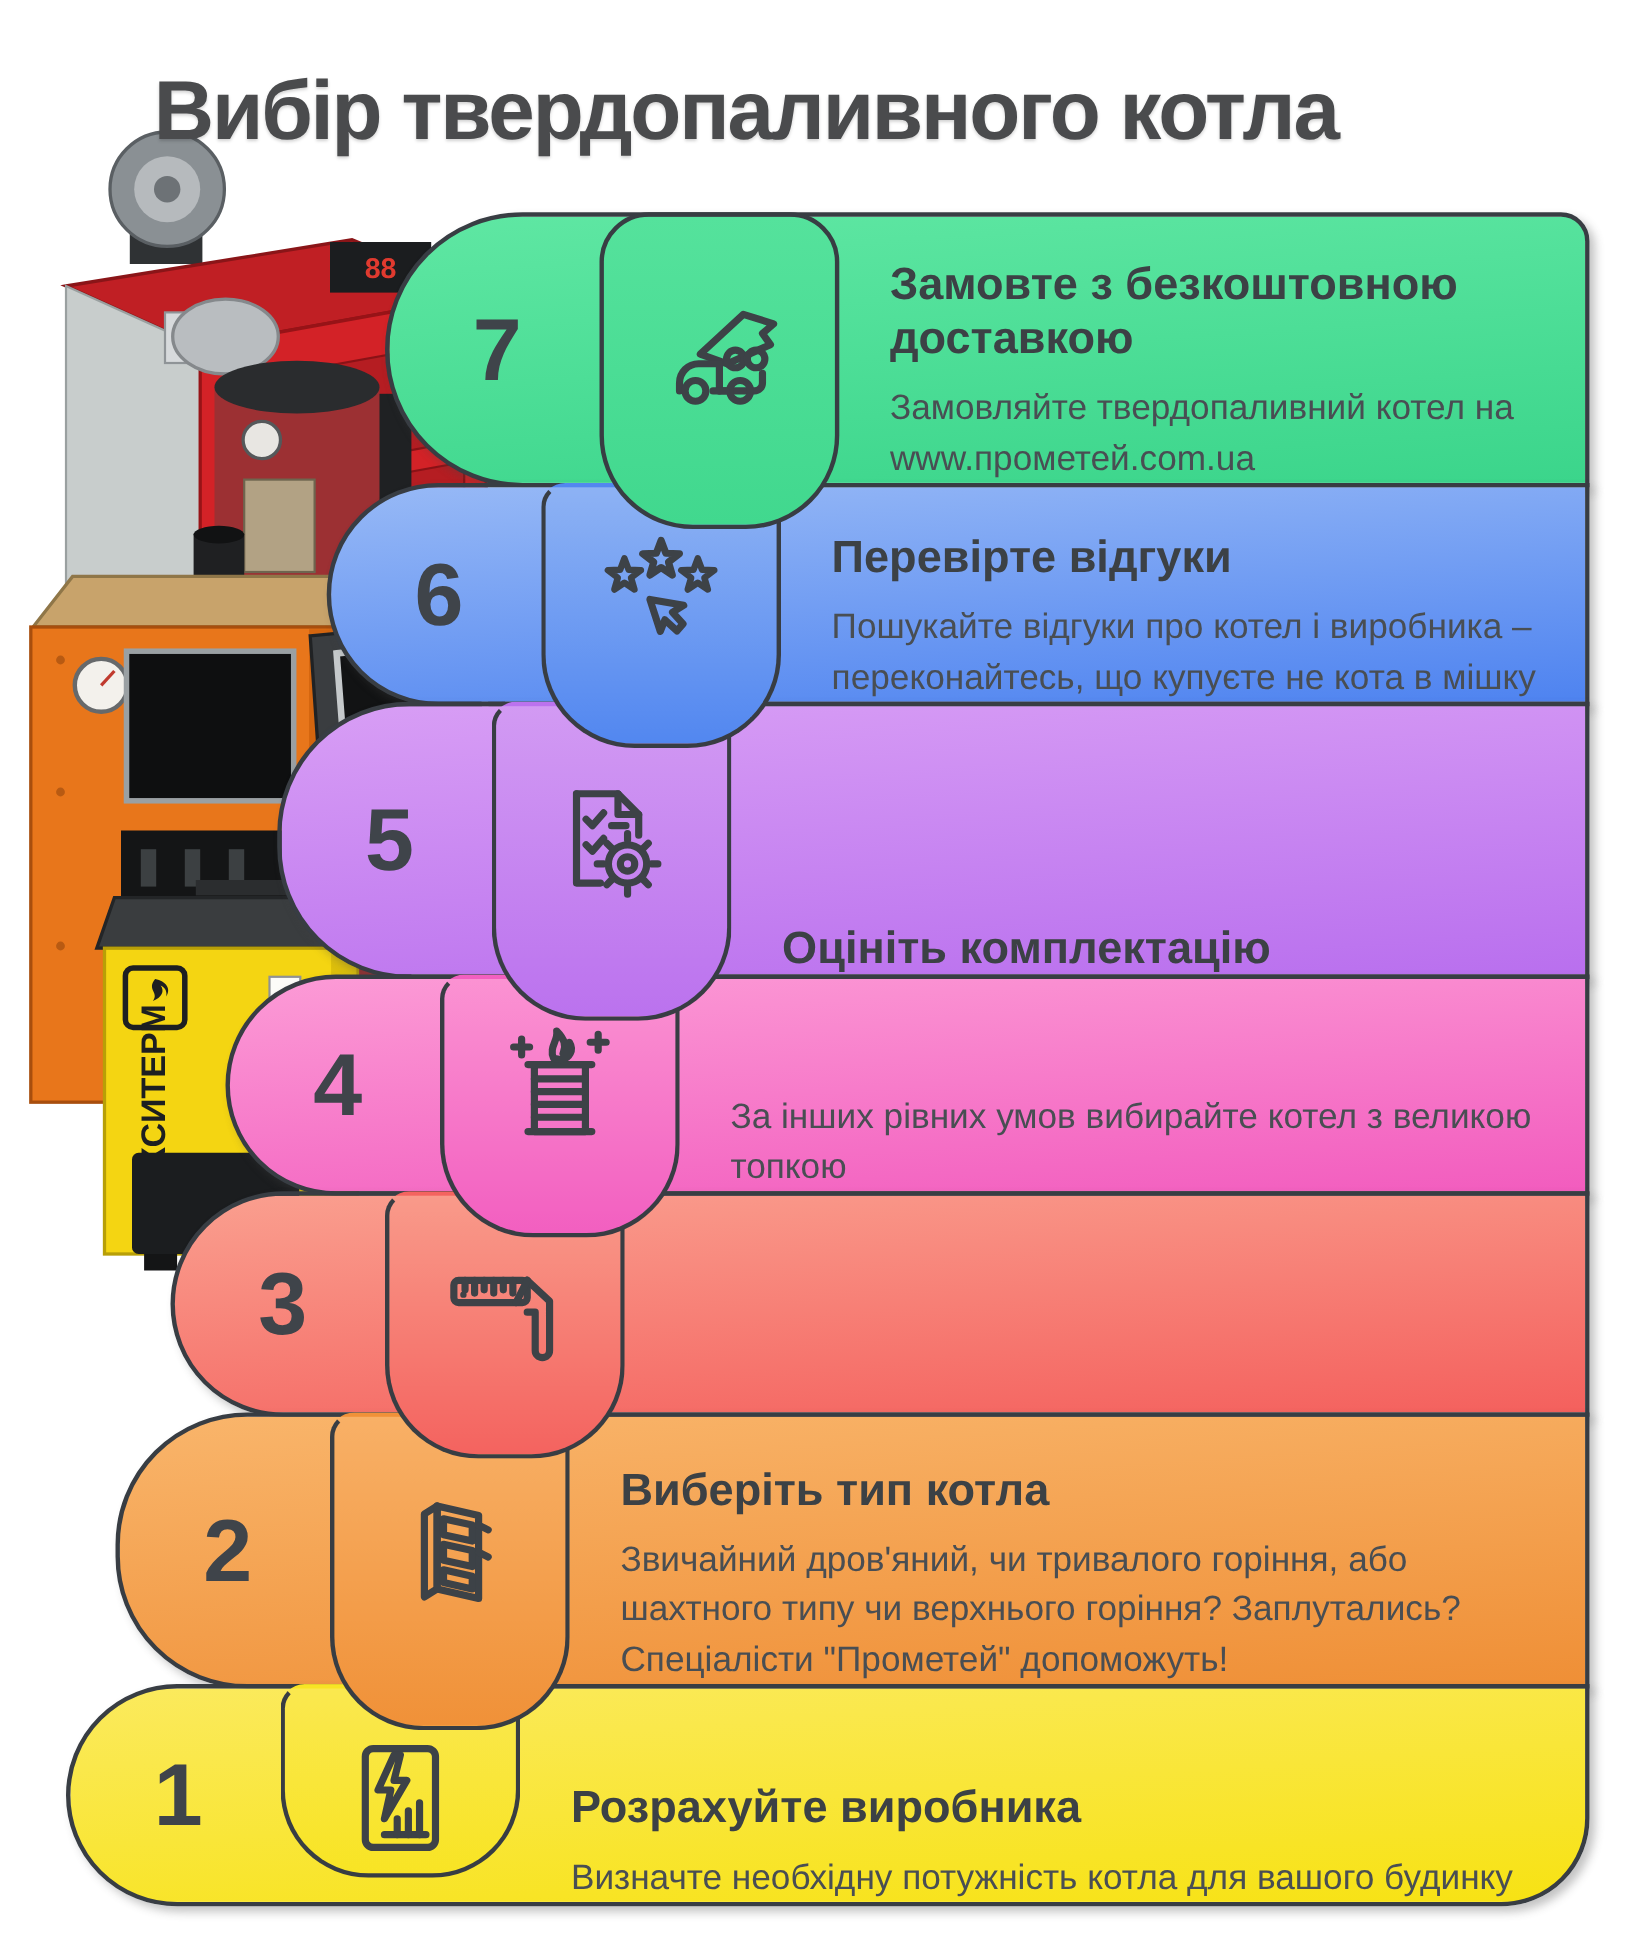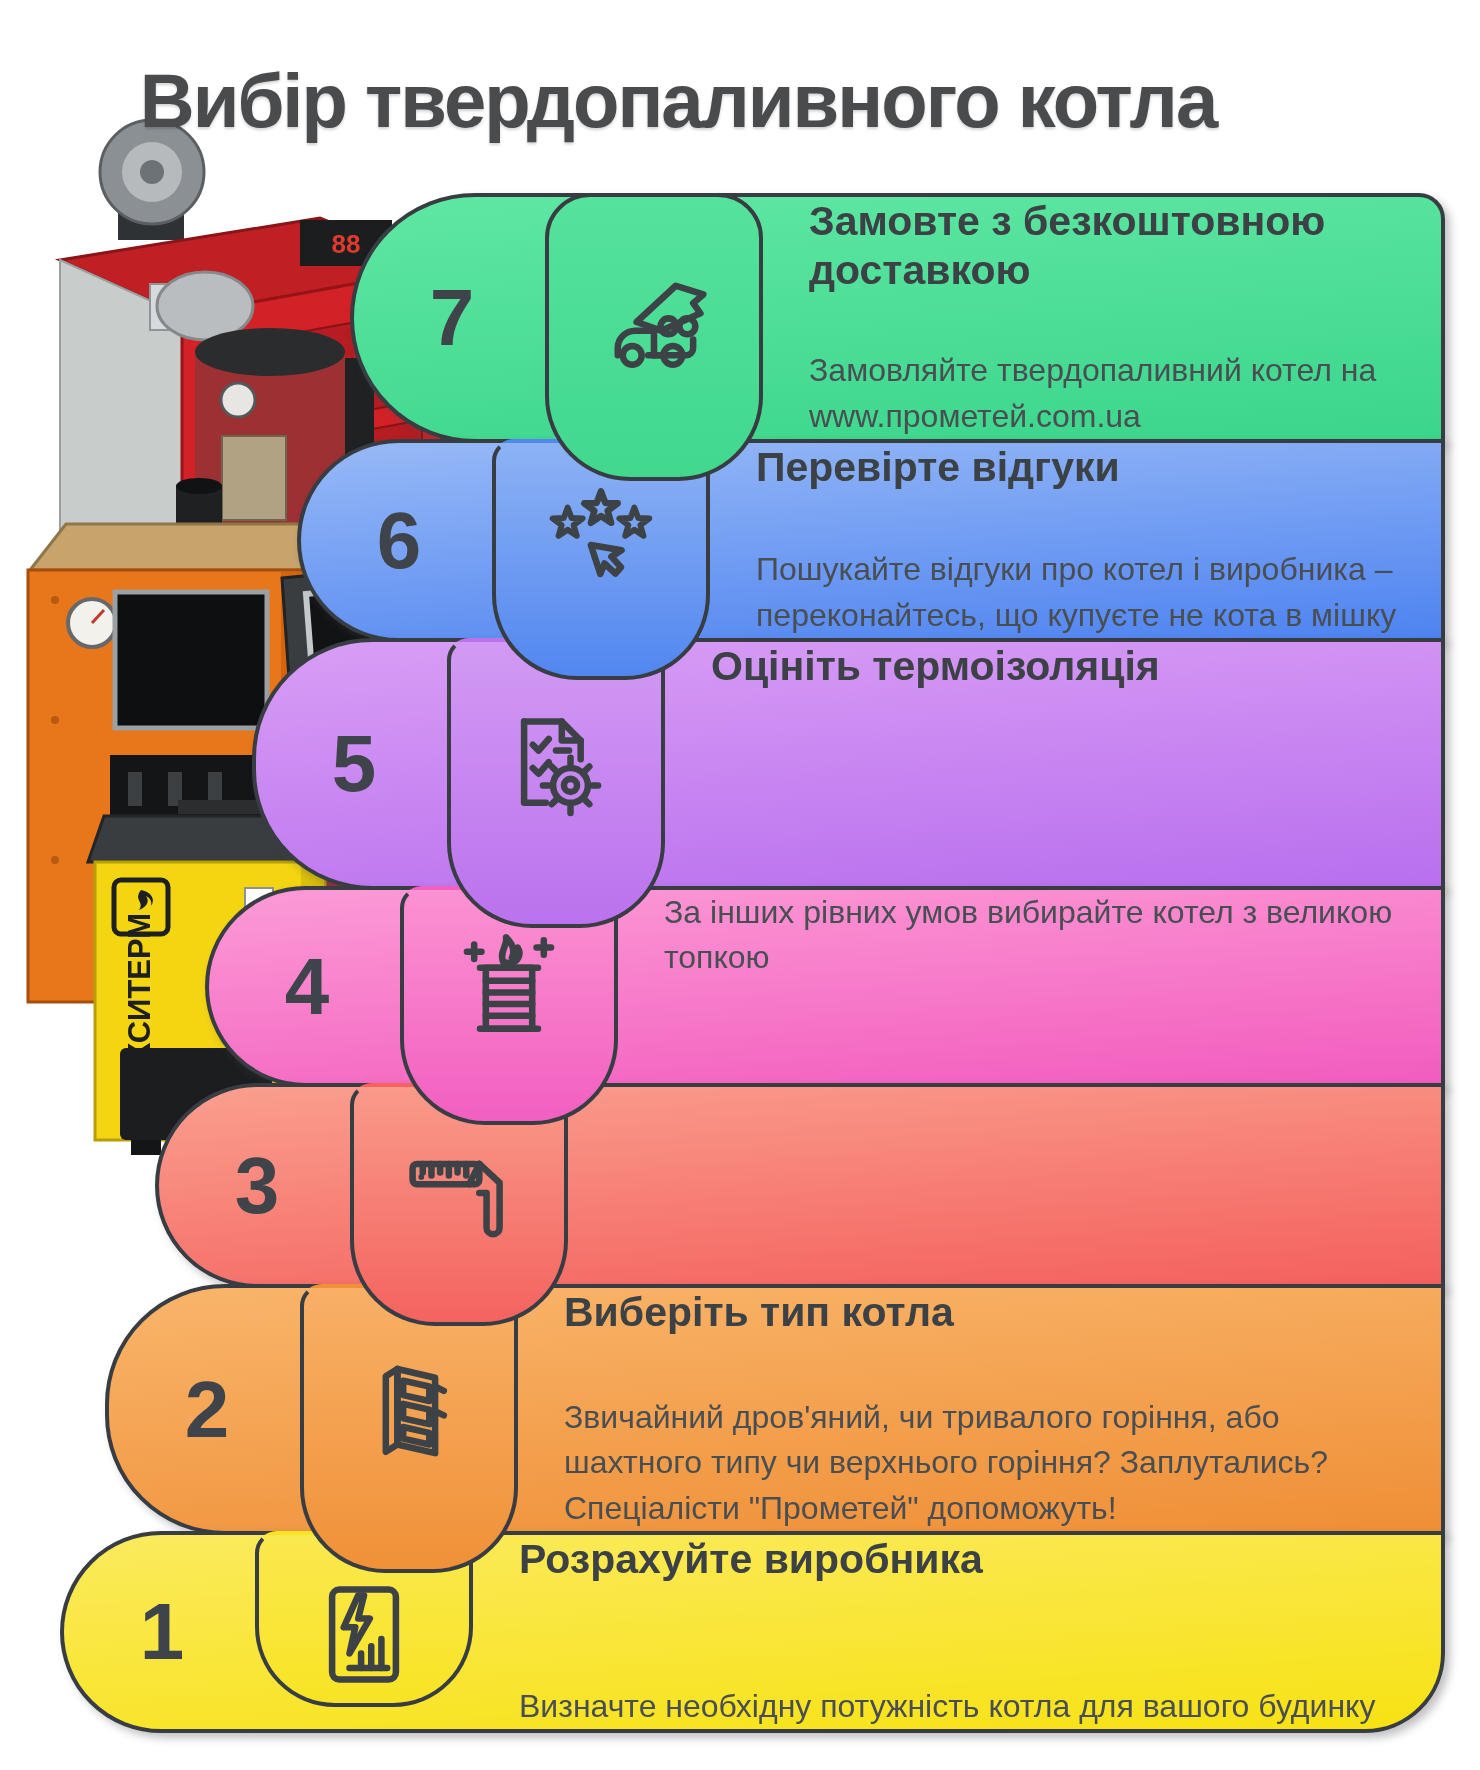--- a/index.html
+++ b/index.html
@@ -19,21 +19,21 @@
   .cap{position:absolute;border:4px solid #383d43;overflow:visible;}
   .cap .icw{position:absolute;left:0;top:0;width:100%;height:var(--h);
        display:flex;align-items:center;justify-content:center;}
   .nt{border-top-color:transparent;border-top-left-radius:22px !important;
       border-top-right-radius:22px !important;}
 
   .num{position:absolute;left:0;top:0;bottom:0;width:196px;display:flex;
        align-items:center;justify-content:center;font-size:80px;font-weight:bold;
        color:#3f444a;}
   .txt{position:absolute;left:455px;right:42px;top:0;bottom:0;display:flex;
-       flex-direction:column;justify-content:space-between;}
+       flex-direction:column;justify-content:flex-end;gap:16px;}
   .t{font-size:41px;line-height:1.2;font-weight:bold;color:#3c4145;}
   .d{font-size:32px;line-height:1.42;color:#494e53;}
 
   .r7{left:350px;top:193px;width:1095px;height:250px;z-index:10;
       background:linear-gradient(176deg,#5fe7a3,#3bd58b);
       border-radius:125px 26px 0 125px;}
   .r6{left:297px;top:439px;width:1148px;height:203px;z-index:12;
       background:linear-gradient(176deg,#97b9f6,#4e83f0);
       border-radius:102px 0 0 102px;}
   .r5{left:252px;top:638px;width:1193px;height:252px;z-index:14;
@@ -168,21 +168,21 @@
     <div class="num">6</div>
     <div class="txt">
       <div class="t">Перевірте відгуки</div>
       <div class="d">Пошукайте відгуки про котел і виробника – переконайтесь, що купуєте не кота в мішку</div>
     </div>
   </div>
 
   <div class="row r5">
     <div class="num">5</div>
     <div class="txt">
-      <div class="t">Оцініть термоізоляція</div>
+      <div class="t">Оцініть комплектацію</div>
     </div>
   </div>
 
   <div class="row r4">
     <div class="num">4</div>
     <div class="txt">
       <div class="d">За інших рівних умов вибирайте котел з великою топкою</div>
     </div>
   </div>
 

